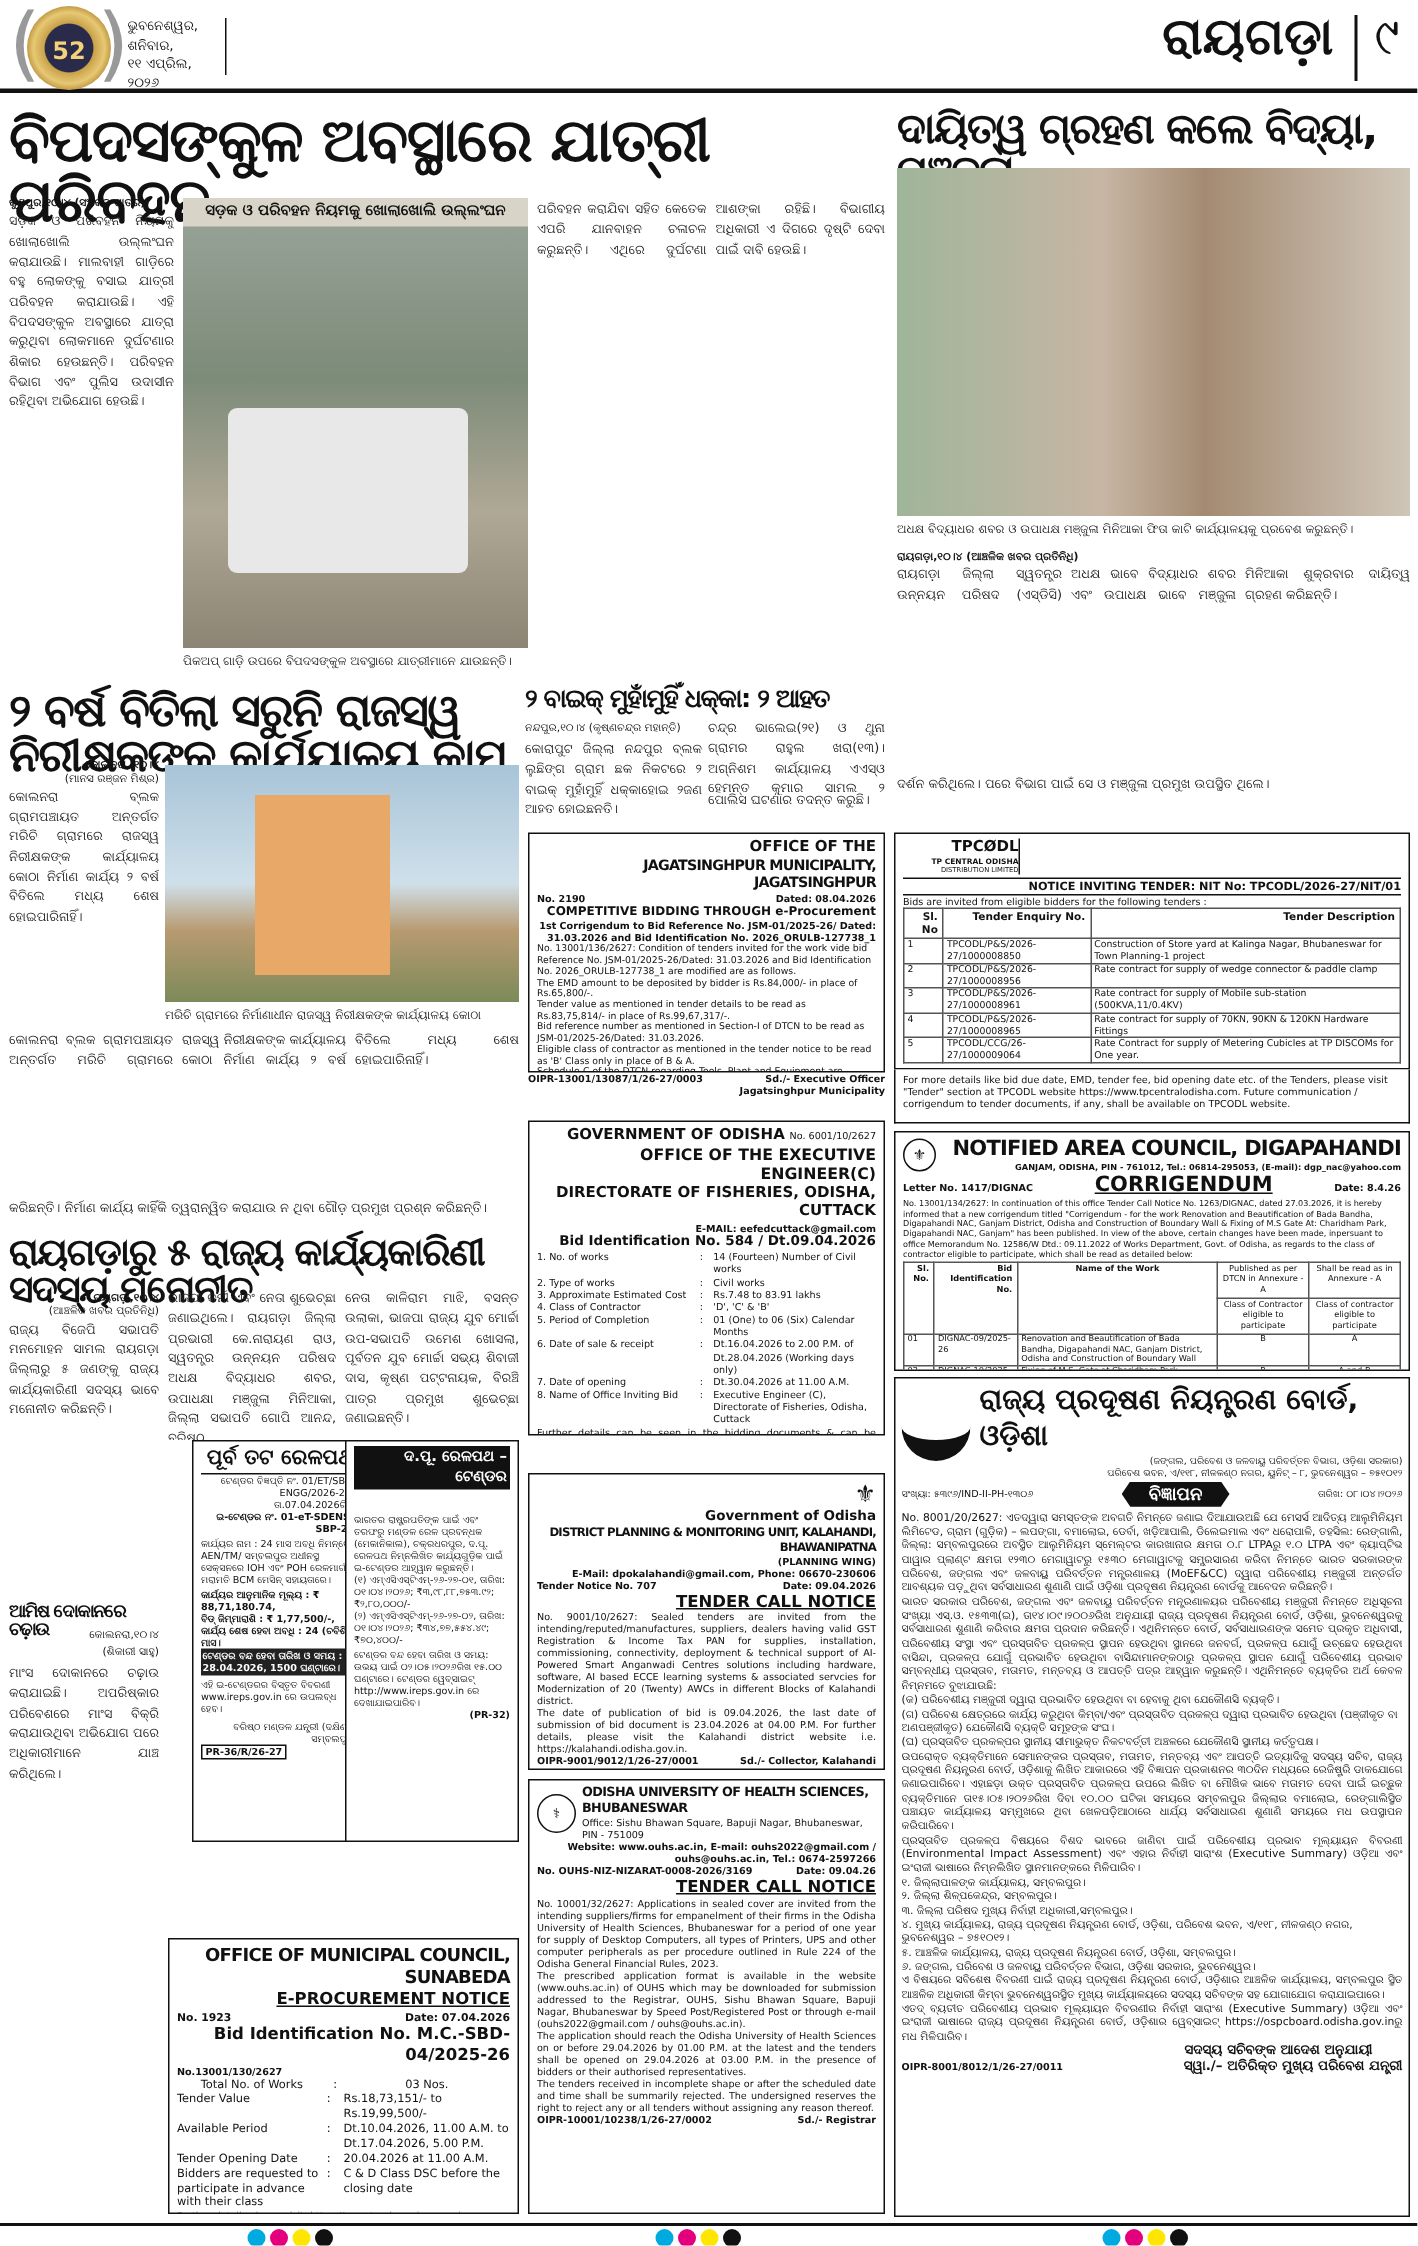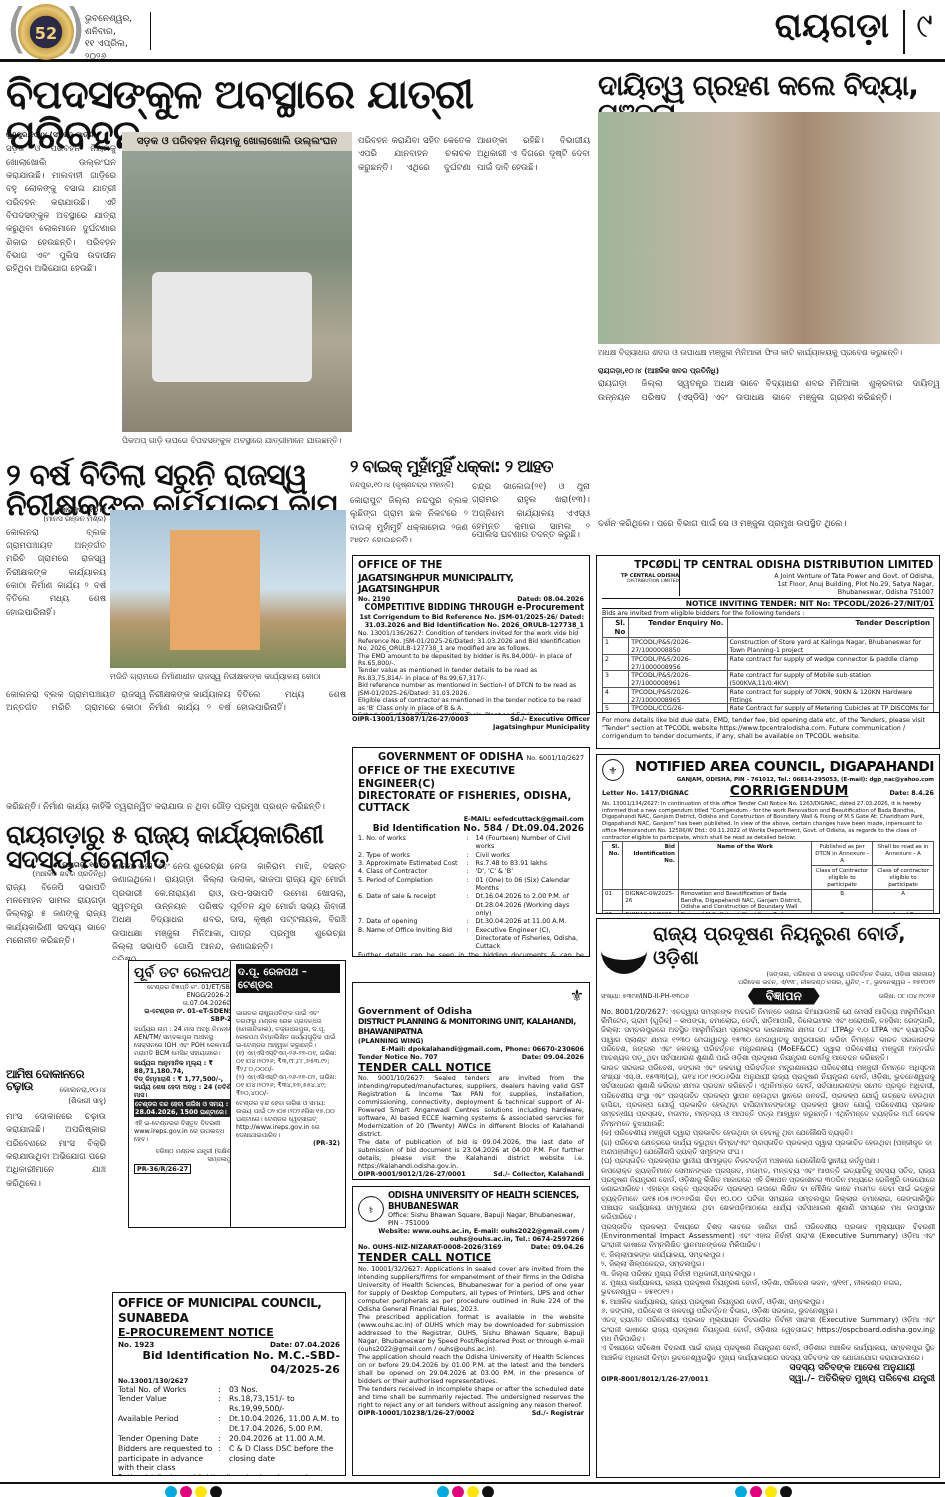--- a/index.html
+++ b/index.html
@@ -9,21 +9,21 @@
 .logo{left:18px;top:4px;width:56px;height:56px;border-radius:50%;background:radial-gradient(circle,#2a2a4a 40%,#c9a24a 42%,#e7c874 60%,#b48a34 75%,transparent 76%);color:#f4d27a;text-align:center;font-weight:bold;font-size:16px;padding-top:20px}
 .logo .brk{position:absolute;top:-2px;font-size:54px;color:#999;font-weight:normal;line-height:1}
 .dateline{left:82px;top:12px;width:50px;font-size:9px;line-height:1.4}
 .vsep{background:#111;width:1px}
 .section{right:56px;top:4px;font-size:34px;font-weight:bold}
 .pageno{right:12px;top:4px;font-size:34px}
 .headline{font-weight:bold;letter-spacing:-1px;line-height:1}
 .col-text{font-size:8.6px;line-height:1.55;color:#222;text-align:justify;overflow:hidden}
 .photo{background:#8a8f8a;overflow:hidden}
 .box{border:1.5px solid #111;padding:3px 5px;overflow:hidden;background:#fff}
-.box .title{font-weight:bold;text-align:left}
+.box .title{font-weight:bold;text-align:right}
 .caption{font-size:8px;color:#222}
 .bold{font-weight:bold}
 .center{text-align:right}
 .right{text-align:right}
 .row{display:flex;justify-content:space-between}
 .kv{display:grid;grid-template-columns:46% 4% 50%;font-size:7.6px;line-height:1.3}
 table{border-collapse:collapse;width:100%}
 td,th{border:1px solid #555;padding:1px 3px;font-size:7px;vertical-align:top}
 th{font-weight:bold;text-align:right}
 .small{font-size:7.2px;line-height:1.3}
@@ -130,21 +130,21 @@
 <div class="abs box" style="left:112px;top:1292px;width:234px;height:184px">
   <div class="title" style="font-size:12px;letter-spacing:-0.5px">OFFICE OF MUNICIPAL COUNCIL, SUNABEDA</div>
   <div class="title" style="font-size:11px;text-decoration:underline">E-PROCUREMENT NOTICE</div>
   <div class="row small bold">
       <span>No. 1923</span>
       <span>Date: 07.04.2026</span>
     </div>
   <div class="center bold" style="font-size:11px">Bid Identification No. M.C.-SBD-04/2025-26</div>
   <div class="tiny bold">No.13001/130/2627</div>
   <div id="sunabeda-rows">
-      <div class="kv" style="grid-template-columns: 45% 5% 50%;">
+      <div class="kv" style="grid-template-columns: 45% 5% 50%; text-align: center;">
         <span>Total No. of Works</span>
         <span>:</span>
         <span>03 Nos.</span>
       </div>
       <div class="kv" style="grid-template-columns: 45% 5% 50%;">
         <span>Tender Value</span>
         <span>:</span>
         <span>Rs.18,73,151/- to Rs.19,99,500/-</span>
       </div>
       <div class="kv" style="grid-template-columns: 45% 5% 50%;">
@@ -292,26 +292,20 @@
       <span>Sd./- Registrar</span>
     </div>
 </div>
 
 <div class="abs box" style="left:596px;top:555px;width:344px;height:158px">
   <div style="display:flex;gap:4px;border-bottom:1px solid #111;padding-bottom:2px">
     <div style="width:78px;border-right:1px solid #111;flex:none">
       <div class="bold center" style="font-size:10px">TPCØDL</div>
       <div class="center" style="font-size:5px;font-weight:bold">TP CENTRAL ODISHA</div>
       <div class="center" style="font-size:4.5px">DISTRIBUTION LIMITED</div>
-    </div>
-    <div style="flex:1">
-      <div class="bold" style="font-size:10px">TP CENTRAL ODISHA DISTRIBUTION LIMITED</div>
-      <div class="center tiny">A Joint Venture of Tata Power and Govt. of Odisha,</div>
-      <div class="center tiny">1st Floor, Anuj Building, Plot No.29, Satya Nagar,</div>
-      <div class="center tiny">Bhubaneswar, Odisha 751007</div>
     </div>
   </div>
   <div class="center bold" style="font-size:7.5px;border-bottom:1px solid #111">NOTICE INVITING TENDER: NIT No: TPCODL/2026-27/NIT/01</div>
   <div class="tiny">Bids are invited from eligible bidders for the following tenders :</div>
   <table>
     <thead>
         <tr id="tp-head">
           <th>Sl. No</th>
           <th>Tender Enquiry No.</th>
           <th>Tender Description</th>
@@ -420,22 +414,22 @@
   <div class="small" style="text-align:justify">ଉପରୋକ୍ତ ବ୍ୟକ୍ତିମାନେ ସେମାନଙ୍କର ପ୍ରସ୍ତାବ, ମତାମତ, ମନ୍ତବ୍ୟ ଏବଂ ଆପତ୍ତି ଇତ୍ୟାଦିକୁ ସଦସ୍ୟ ସଚିବ, ରାଜ୍ୟ ପ୍ରଦୂଷଣ ନିୟନ୍ତ୍ରଣ ବୋର୍ଡ, ଓଡ଼ିଶାକୁ ଲିଖିତ ଆକାରରେ ଏହି ବିଜ୍ଞାପନ ପ୍ରକାଶନର ୩୦ଦିନ ମଧ୍ୟରେ ରେଜିଷ୍ଟ୍ରି ଡାକଯୋଗେ ଜଣାଇପାରିବେ। ଏହାଛଡ଼ା ଉକ୍ତ ପ୍ରସ୍ତାବିତ ପ୍ରକଳ୍ପ ଉପରେ ଲିଖିତ ବା ମୌଖିକ ଭାବେ ମତାମତ ଦେବା ପାଇଁ ଇଚ୍ଛୁକ ବ୍ୟକ୍ତିମାନେ ତା୧୫।୦୫।୨୦୨୬ରିଖ ଦିବା ୧୦.୦୦ ଘଟିକା ସମୟରେ ସମ୍ବଲପୁର ଜିଲ୍ଲାର ବମାଲୋଇ, ରେଙ୍ଗାଲିସ୍ଥିତ ପଞ୍ଚାୟତ କାର୍ଯ୍ୟାଳୟ ସମ୍ମୁଖରେ ଥିବା ଖେଳପଡ଼ିଆଠାରେ ଧାର୍ଯ୍ୟ ସର୍ବସାଧାରଣ ଶୁଣାଣି ସମୟରେ ମଧ ଉପସ୍ଥାପନ କରିପାରିବେ।</div>
   <div class="small" style="text-align:justify">ପ୍ରସ୍ତାବିତ ପ୍ରକଳ୍ପ ବିଷୟରେ ବିଶଦ ଭାବରେ ଜାଣିବା ପାଇଁ ପରିବେଶୀୟ ପ୍ରଭାବ ମୂଲ୍ୟାୟନ ବିବରଣୀ (Environmental Impact Assessment) ଏବଂ ଏହାର ନିର୍ବାହୀ ସାରାଂଶ (Executive Summary) ଓଡ଼ିଆ ଏବଂ ଇଂରାଜୀ ଭାଷାରେ ନିମ୍ନଲିଖିତ ସ୍ଥାନମାନଙ୍କରେ ମିଳିପାରିବ।</div>
   <div id="ospcb-list2">
       <div class="small">୧. ଜିଲ୍ଲାପାଳଙ୍କ କାର୍ଯ୍ୟାଳୟ, ସମ୍ବଲପୁର।</div>
       <div class="small">୨. ଜିଲ୍ଲା ଶିଳ୍ପକେନ୍ଦ୍ର, ସମ୍ବଲପୁର।</div>
       <div class="small">୩. ଜିଲ୍ଲା ପରିଷଦ ମୁଖ୍ୟ ନିର୍ବାହୀ ଅଧିକାରୀ,ସମ୍ବଲପୁର।</div>
       <div class="small">୪. ମୁଖ୍ୟ କାର୍ଯ୍ୟାଳୟ, ରାଜ୍ୟ ପ୍ରଦୂଷଣ ନିୟନ୍ତ୍ରଣ ବୋର୍ଡ, ଓଡ଼ିଶା, ପରିବେଶ ଭବନ, ଏ/୧୧୮, ନୀଳକଣ୍ଠ ନଗର, ଭୁବନେଶ୍ୱର – ୭୫୧୦୧୨।</div>
       <div class="small">୫. ଆଞ୍ଚଳିକ କାର୍ଯ୍ୟାଳୟ, ରାଜ୍ୟ ପ୍ରଦୂଷଣ ନିୟନ୍ତ୍ରଣ ବୋର୍ଡ, ଓଡ଼ିଶା, ସମ୍ବଲପୁର।</div>
       <div class="small">୬. ଜଙ୍ଗଲ, ପରିବେଶ ଓ ଜଳବାୟୁ ପରିବର୍ତ୍ତନ ବିଭାଗ, ଓଡ଼ିଶା ସରକାର, ଭୁବନେଶ୍ୱର।</div>
     </div>
+  <div class="small" style="text-align:justify">ଏ ବିଷୟରେ ସବିଶେଷ ବିବରଣୀ ପାଇଁ ରାଜ୍ୟ ପ୍ରଦୂଷଣ ନିୟନ୍ତ୍ରଣ ବୋର୍ଡ, ଓଡ଼ିଶାର ଆଞ୍ଚଳିକ କାର୍ଯ୍ୟାଳୟ, ସମ୍ବଲପୁର ସ୍ଥିତ ଆଞ୍ଚଳିକ ଅଧିକାରୀ କିମ୍ବା ଭୁବନେଶ୍ୱରସ୍ଥିତ ମୁଖ୍ୟ କାର୍ଯ୍ୟାଳୟରେ ସଦସ୍ୟ ସଚିବଙ୍କ ସହ ଯୋଗାଯୋଗ କରାଯାଇପାରେ।</div>
   <div class="small" style="text-align:justify">ଏତଦ୍ ବ୍ୟତୀତ ପରିବେଶୀୟ ପ୍ରଭାବ ମୂଲ୍ୟାୟନ ବିବରଣୀର ନିର୍ବାହୀ ସାରାଂଶ (Executive Summary) ଓଡ଼ିଆ ଏବଂ ଇଂରାଜୀ ଭାଷାରେ ରାଜ୍ୟ ପ୍ରଦୂଷଣ ନିୟନ୍ତ୍ରଣ ବୋର୍ଡ, ଓଡ଼ିଶାର ୱେବ୍‌ସାଇଟ୍ https://ospcboard.odisha.gov.inରୁ ମଧ ମିଳିପାରିବ।</div>
-  <div class="small" style="text-align:justify">ଏ ବିଷୟରେ ସବିଶେଷ ବିବରଣୀ ପାଇଁ ରାଜ୍ୟ ପ୍ରଦୂଷଣ ନିୟନ୍ତ୍ରଣ ବୋର୍ଡ, ଓଡ଼ିଶାର ଆଞ୍ଚଳିକ କାର୍ଯ୍ୟାଳୟ, ସମ୍ବଲପୁର ସ୍ଥିତ ଆଞ୍ଚଳିକ ଅଧିକାରୀ କିମ୍ବା ଭୁବନେଶ୍ୱରସ୍ଥିତ ମୁଖ୍ୟ କାର୍ଯ୍ୟାଳୟରେ ସଦସ୍ୟ ସଚିବଙ୍କ ସହ ଯୋଗାଯୋଗ କରାଯାଇପାରେ।</div>
   <div class="right bold" style="font-size:9px;margin-right:20px">ସଦସ୍ୟ ସଚିବଙ୍କ ଆଦେଶ ଅନୁଯାୟୀ</div>
   <div class="row" style="align-items:baseline">
       <span class="tiny bold">OIPR-8001/8012/1/26-27/0011</span>
       <span class="bold" style="font-size:9px">ସ୍ୱା./– ଅତିରିକ୍ତ ମୁଖ୍ୟ ପରିବେଶ ଯନ୍ତ୍ରୀ</span>
     </div>
 </div>
 
 <div class="abs" style="left:0;top:1482px;width:945px;height:2px;background:#111"></div>
 <div class="abs dots" style="left:165px;top:1486px">
   <span class="dot" id="dot-c" style="background: rgb(0, 169, 224);"></span>

